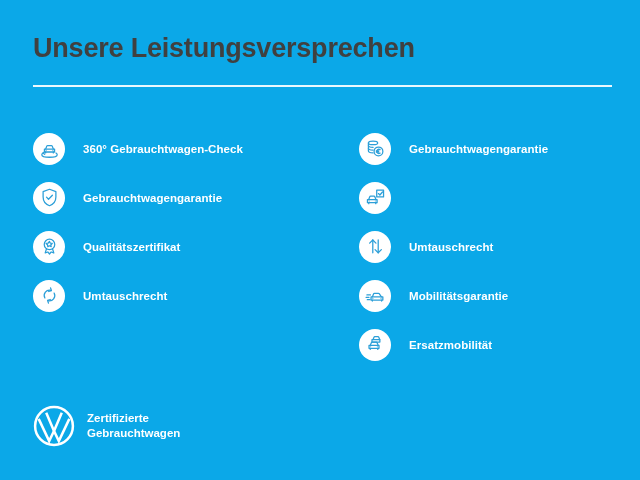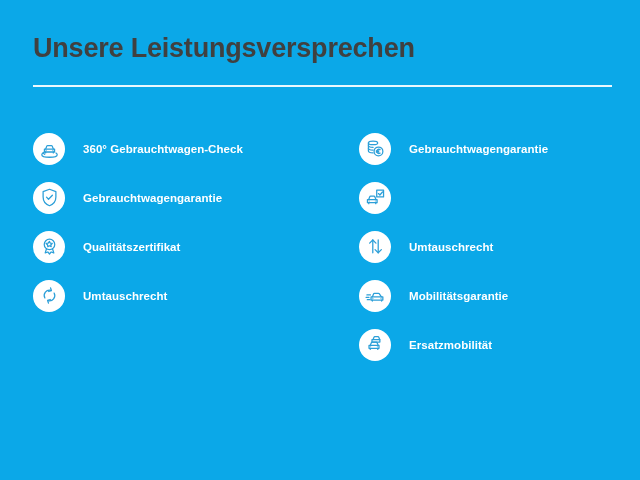--- a/index.html
+++ b/index.html
@@ -252,14 +252,25 @@
           <path d="M6.0 16.4v1.2M14.6 16.4v1.2"></path>
           <circle class="solid" cx="6.5" cy="14.6" r="0.6"></circle>
           <circle class="solid" cx="14.1" cy="14.6" r="0.6"></circle>
         </svg>
       </span>
       <span class="benefit-label">Ersatzmobilität</span>
     </div>
 
   </div>
 
+  <div id="brand-lockup">
+    <svg id="vw-logo" viewBox="0 0 100 100">
+      <circle cx="50" cy="50" r="45"></circle>
+      <path d="M31.5 18.5 L50 62 L68.5 18.5"></path>
+      <path d="M13.5 33 L38.5 86 L50 62 L61.5 86 L86.5 33"></path>
+    </svg>
+    <div id="brand-text">
+      <div>Zertifizierte</div>
+      <div>Gebrauchtwagen</div>
+    </div>
+  </div>
 
 </div>
 
 </body></html>

